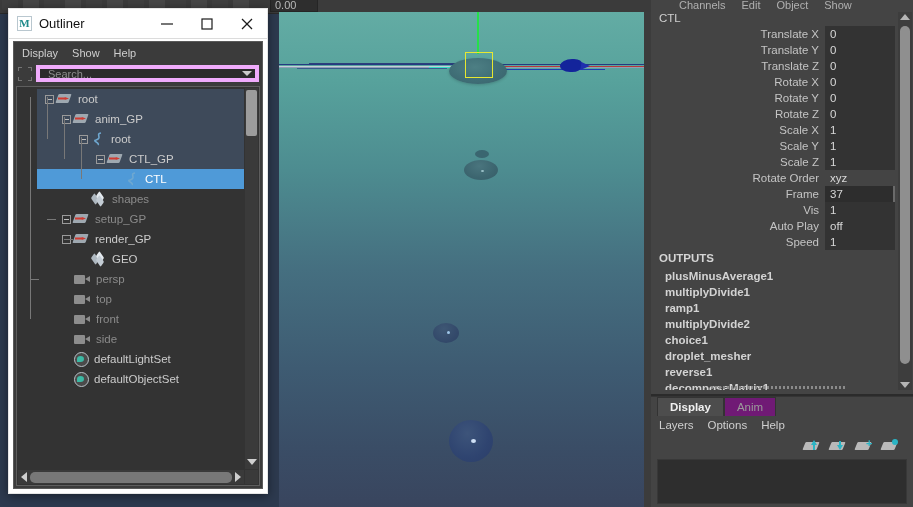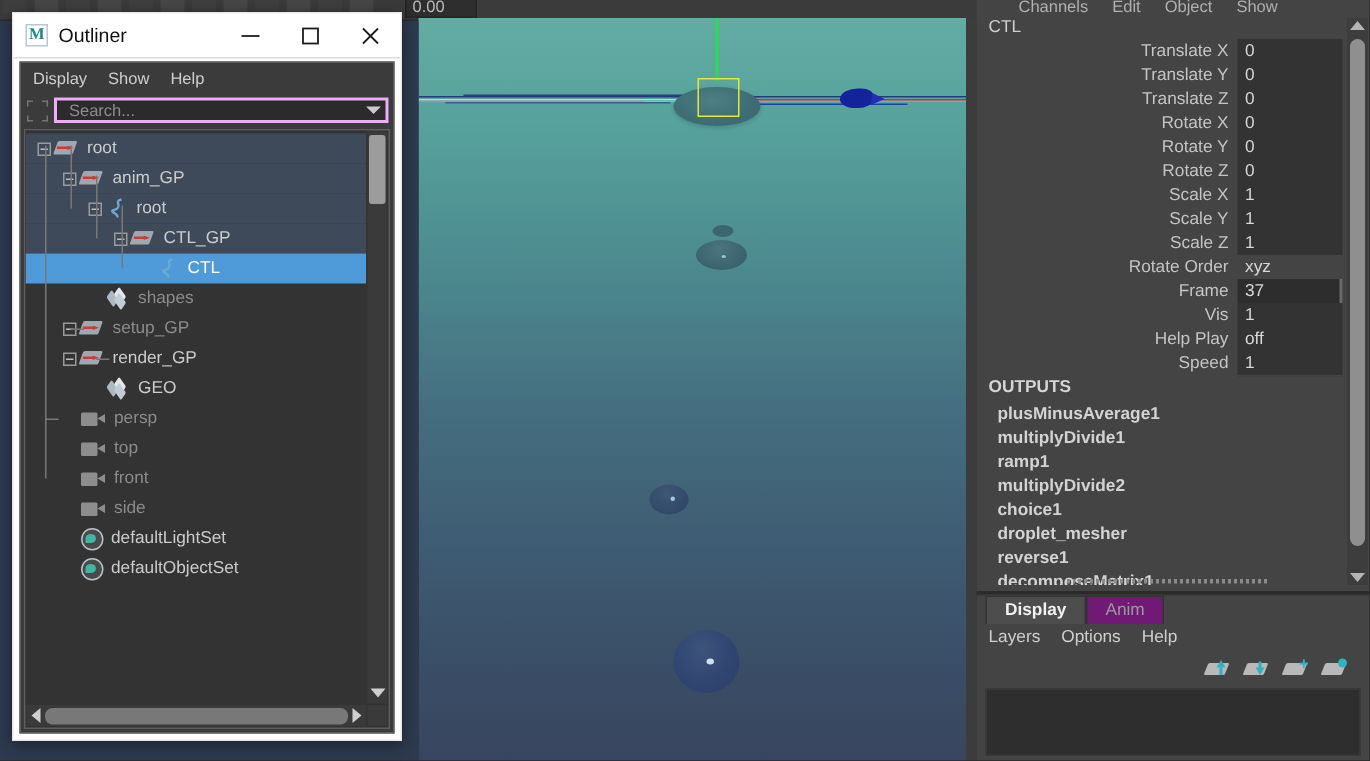--- a/index.html
+++ b/index.html
@@ -123,21 +123,21 @@
   }
   .sel-ico { width: 14px; height: 14px; position: relative; opacity: .6; }
   .sel-ico i {
     position: absolute; width: 4px; height: 4px; border: 1.5px solid #9a9a9a;
   }
   .sel-ico i:nth-child(1){ left:0; top:0; border-right:none; border-bottom:none; }
   .sel-ico i:nth-child(2){ right:0; top:0; border-left:none; border-bottom:none; }
   .sel-ico i:nth-child(3){ left:0; bottom:0; border-right:none; border-top:none; }
   .sel-ico i:nth-child(4){ right:0; bottom:0; border-left:none; border-top:none; }
   .search-box {
-    flex: 1; height: 17px; background: #2b2b2b; border: 2px solid #f0abfc;
+    flex: 1; height: 17px; background: #2b2b2b; border: 4px solid #f0abfc;
     display: flex; align-items: center; padding: 0 3px 0 6px;
   }
   .search-input {
     flex: 1; background: transparent; border: none; outline: none;
     color: #8d8d8d; font-size: 11px; font-family: "Liberation Sans", sans-serif;
   }
   .search-input::placeholder { color: #8d8d8d; }
   .caret-dn {
     width: 0; height: 0; border-left: 5px solid transparent; border-right: 5px solid transparent;
     border-top: 5px solid #cacaca;
@@ -146,21 +146,21 @@
   .ol-tree-wrap {
     position: absolute; left: 2px; right: 2px; top: 44px; bottom: 2px;
     background: #333333; border: 1px solid #5e5e5e;
   }
   .ol-tree {
     position: absolute; left: 0; top: 0; right: 15px; bottom: 15px;
     overflow: hidden; background: #333333; padding-top: 2px;
   }
   .tree-row {
     height: 20px; display: flex; align-items: center; font-size: 11.5px;
-    color: #cccccc; position: relative; white-space: nowrap;
+    color: #cccccc; position: relative; white-space: nowrap; margin-left: 20px;
   }
   .tree-row.anim-bg { background: #3e4a5a; }
   .tree-row.selected { background: #4f9ad8; color: #ffffff; }
   .tree-row.dim { color: #8b8b8b; }
   .tree-row .indent { display: inline-block; }
   .expander {
     width: 9px; height: 9px; border: 1px solid #9a9a9a; background: transparent;
     position: relative; margin-right: 3px; flex: 0 0 auto;
   }
   .expander:after {
@@ -574,21 +574,21 @@
         </div>
         <div class="cb-row">
           <span class="cb-label">Frame</span>
           <span class="cb-val focus">37</span>
         </div>
         <div class="cb-row">
           <span class="cb-label">Vis</span>
           <span class="cb-val">1</span>
         </div>
         <div class="cb-row">
-          <span class="cb-label">Help Play</span>
+          <span class="cb-label">Auto Play</span>
           <span class="cb-val">off</span>
         </div>
         <div class="cb-row">
           <span class="cb-label">Speed</span>
           <span class="cb-val">1</span>
         </div>
       </div>
     <div class="cb-outputs-title">OUTPUTS</div>
     <div class="cb-outputs" id="cb-outputs">
         <div class="cb-out-row">plusMinusAverage1</div>

